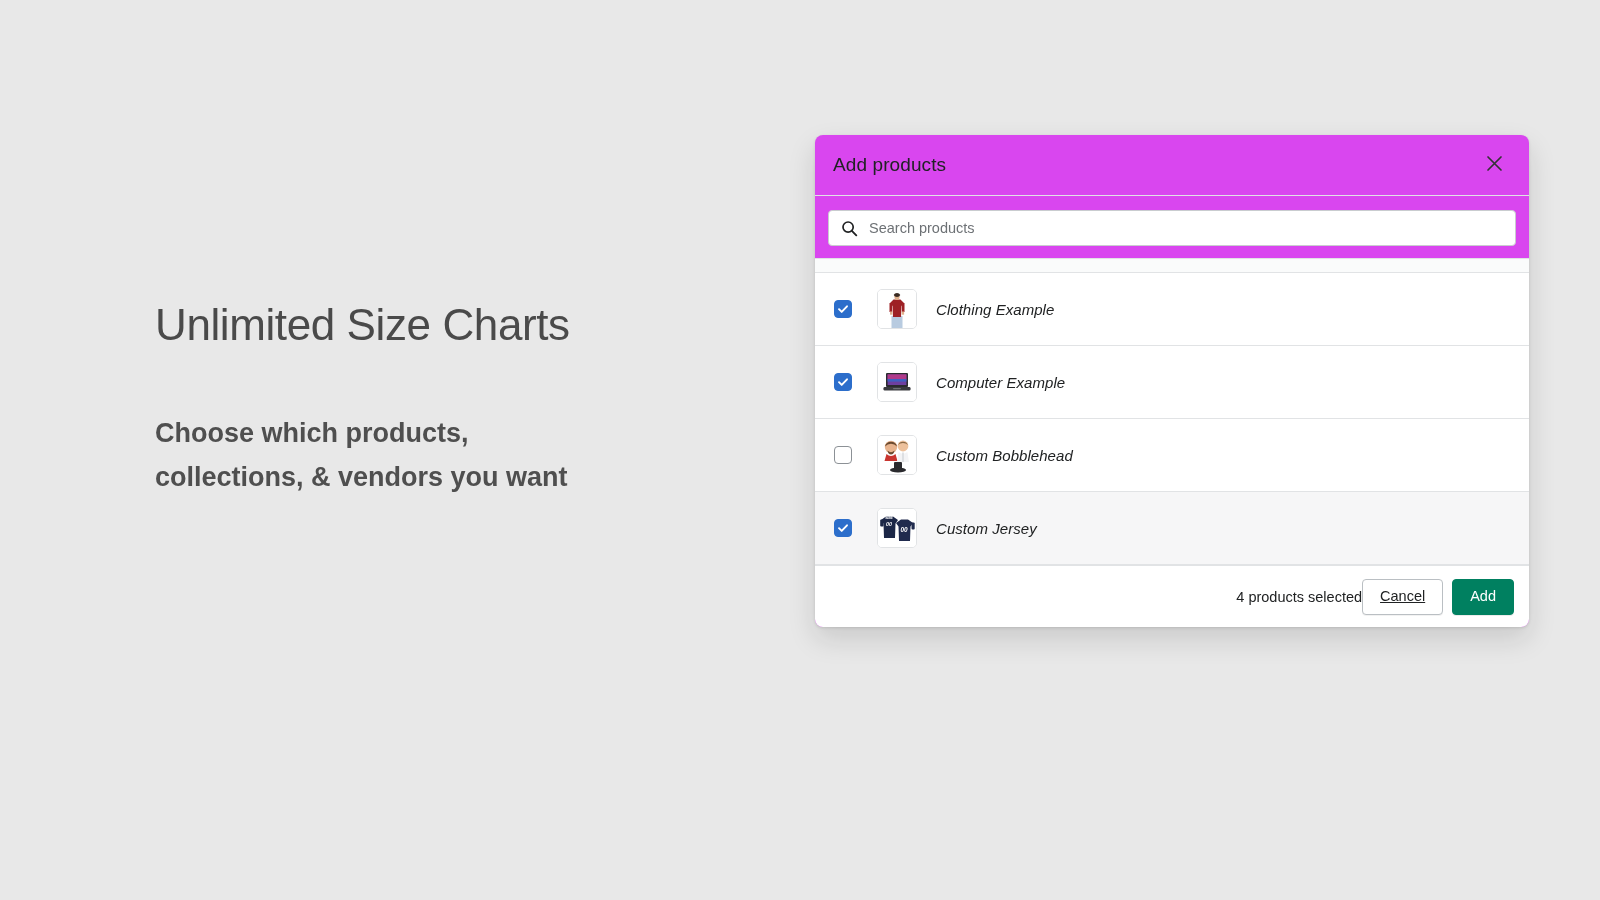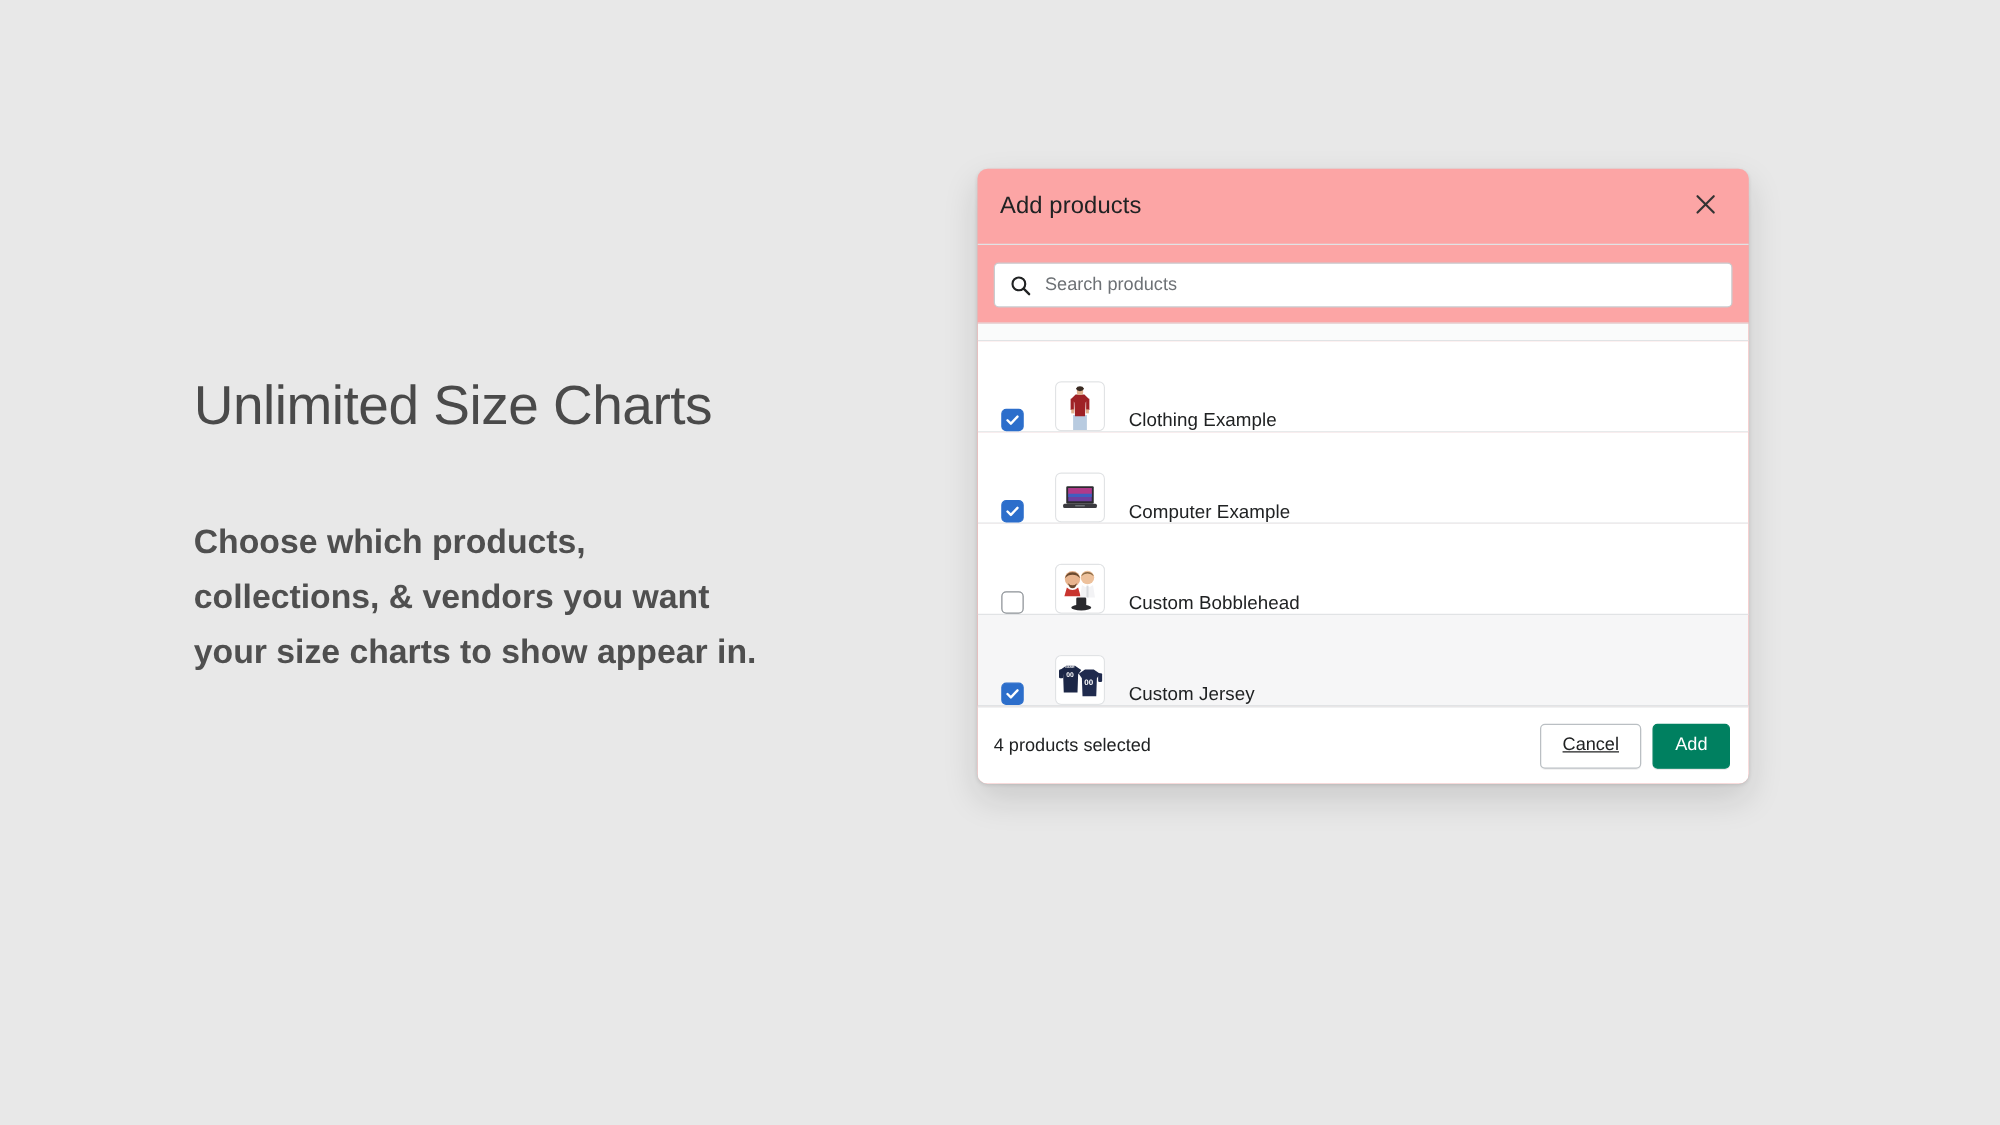--- a/index.html
+++ b/index.html
@@ -43,24 +43,24 @@
     font-size: 27px;
     font-weight: 700;
     color: #4f4f4f;
     line-height: 1.63;
   }
   .promo-body span { display: block; }
 
   
   .modal {
     position: absolute;
-    left: 782px;
+    left: 815px;
     top: 135px;
-    width: 617px;
-    background: #fca5a5;
+    width: 714px;
+    background: #d946ef;
     border-radius: 8px;
     box-shadow: 0 1px 3px rgba(23,24,24,0.12),
                 0 12px 28px rgba(23,24,24,0.14);
     overflow: hidden;
   }
 
   .modal-header {
     height: 61px;
     display: flex;
     align-items: center;
@@ -135,26 +135,27 @@
 
   
   .list-sliver {
     height: 14px;
     background: #fafbfb;
     border-bottom: 1px solid #e1e3e5;
   }
 
   .row {
     display: flex;
-    align-items: flex-end;
+    align-items: center;
     height: 73px;
     padding: 0 16px 0 19px;
     border-bottom: 1px solid #e1e3e5;
     background: #ffffff;
     cursor: pointer;
+    font-style: italic;
   }
   .row.hovered { background: #f6f6f7; }
 
   .checkbox {
     flex: 0 0 auto;
     width: 18px;
     height: 18px;
     border-radius: 4px;
     border: 1.5px solid #8c9196;
     background: #fff;
@@ -190,21 +191,21 @@
     font-size: 15px;
     color: #202223;
     letter-spacing: 0.05px;
   }
 
   
   .modal-footer {
     height: 62px;
     display: flex;
     align-items: center;
-    justify-content: space-between;
+    justify-content: flex-end;
     padding: 0 15px 0 13px;
     border-top: 1px solid #e1e3e5;
     background: #ffffff;
   }
 
   .selected-count {
     font-size: 14.5px;
     color: #202223;
   }
 
@@ -242,21 +243,20 @@
 </head>
 <body>
 
 <div class="page">
 
   <div class="promo">
     <h1 class="promo-title">Unlimited Size Charts</h1>
     <p class="promo-body">
       <span>Choose which products,</span>
       <span>collections, &amp; vendors you want</span>
-      <span>your size charts to show appear in.</span>
     </p>
   </div>
 
   <div class="modal">
 
     <div class="modal-header">
       <div class="modal-title">Add products</div>
       <button class="close-btn">
         <span>
           <svg width="19" height="19" viewBox="0 0 19 19" fill="none" aria-hidden="true">

